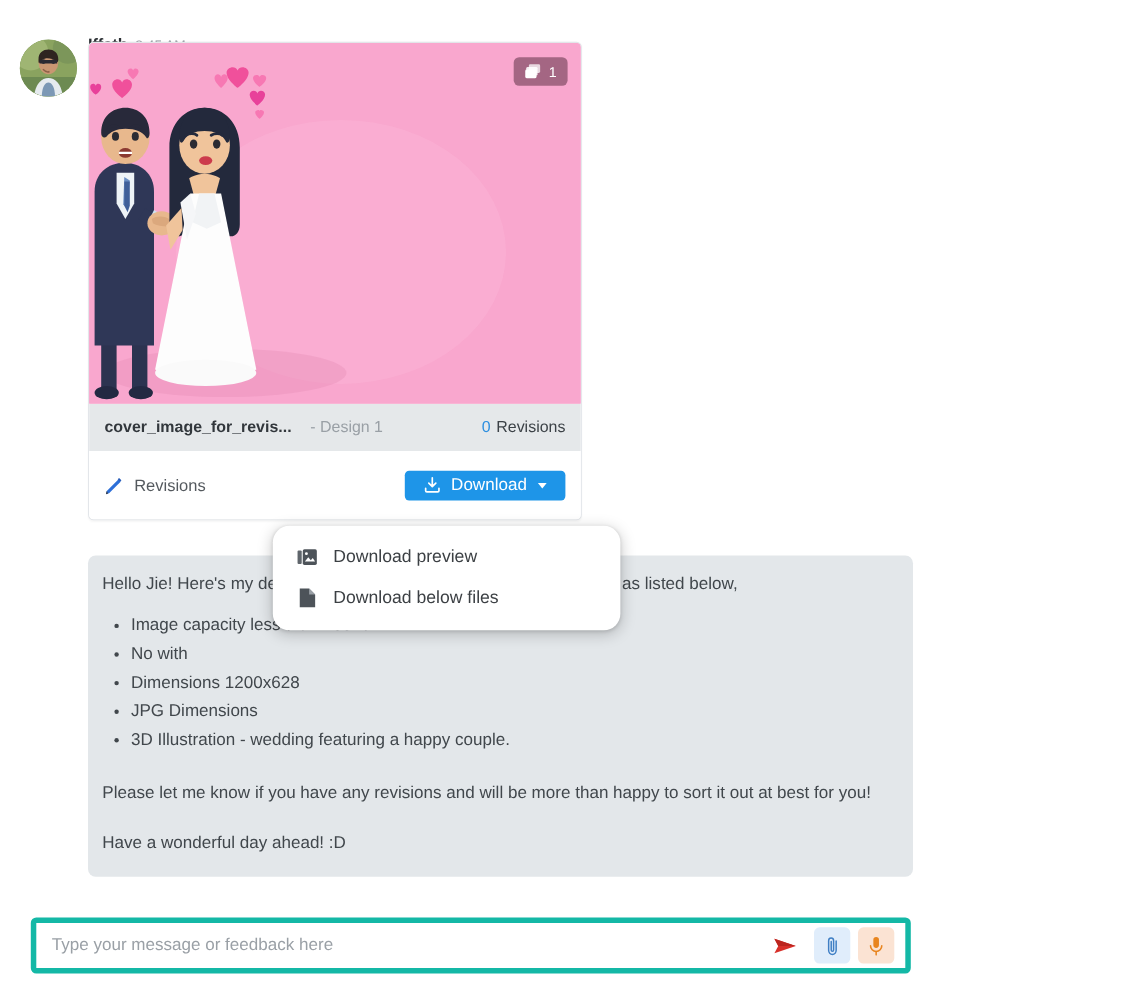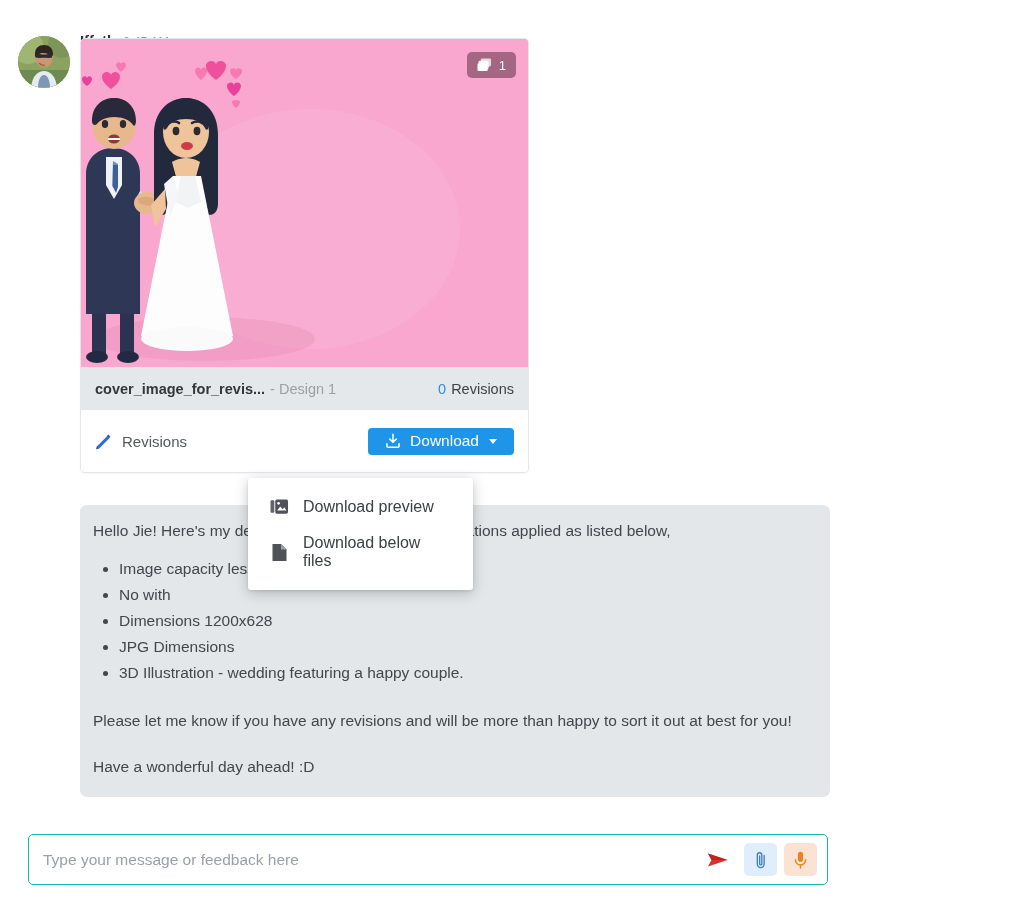--- a/index.html
+++ b/index.html
@@ -57,21 +57,21 @@
   }
   .stack-badge svg { display:block; }
 
   .file-strip {
     display: flex; align-items: center;
     height: 43px; padding: 0 14px;
     background: #e5e8ea;
     font-size: 14.5px;
   }
   .file-name { font-weight: bold; color: #32373c; }
-  .file-design { color: #9aa0a6; margin-left: 5px; }
+  .file-design { color: #9aa0a6; margin-left: 17px; }
   .rev-count { margin-left: auto; display: flex; gap: 5px; align-items: baseline; font-size: 14.5px; }
   .rev-num { color: #2d8fe0; }
   .rev-word { color: #3c4247; }
 
   .action-bar {
     display: flex; align-items: center;
     height: 62px; padding: 0 14px;
     background: #ffffff;
   }
   .revisions-link {
@@ -94,23 +94,23 @@
   .caret {
     width: 0; height: 0; margin-left: 1px;
     border-left: 4.5px solid transparent;
     border-right: 4.5px solid transparent;
     border-top: 5px solid #ffffff;
   }
 
   
   .dropdown {
     position: absolute; left: 248px; top: 478px;
-    width: 225px;
-    background: #ffffff;
-    border-radius: 3px;
+    width: 316px;
+    background: #ffffff;
+    border-radius: 15px;
     box-shadow: 0 3px 14px rgba(0,0,0,0.22), 0 1px 3px rgba(0,0,0,0.10);
     padding: 11px 0;
     z-index: 40;
   }
   .dd-item {
     display: flex; align-items: center; gap: 14px;
     padding: 9px 22px;
     font-size: 16px; color: #3c4044;
     cursor: pointer;
   }
@@ -131,21 +131,21 @@
   .bubble ul { margin: 14px 0 0 26px; }
   .bubble li { margin-bottom: 2px; }
   .spacer-sm { height: 22px; }
   .spacer-xs { height: 22px; }
 
   
   .composer {
     position: absolute; left: 28px; top: 834px;
     width: 800px; height: 51px;
     background: #ffffff;
-    border: 1px solid #14b8a6;
+    border: 5px solid #14b8a6;
     border-radius: 5px;
     display: flex; align-items: center;
     padding: 0 10px 0 14px;
   }
   .composer input {
     flex: 1 1 auto;
     border: none; outline: none;
     font-size: 15.5px;
     font-family: "Liberation Sans", sans-serif;
     color: #3c4247;

